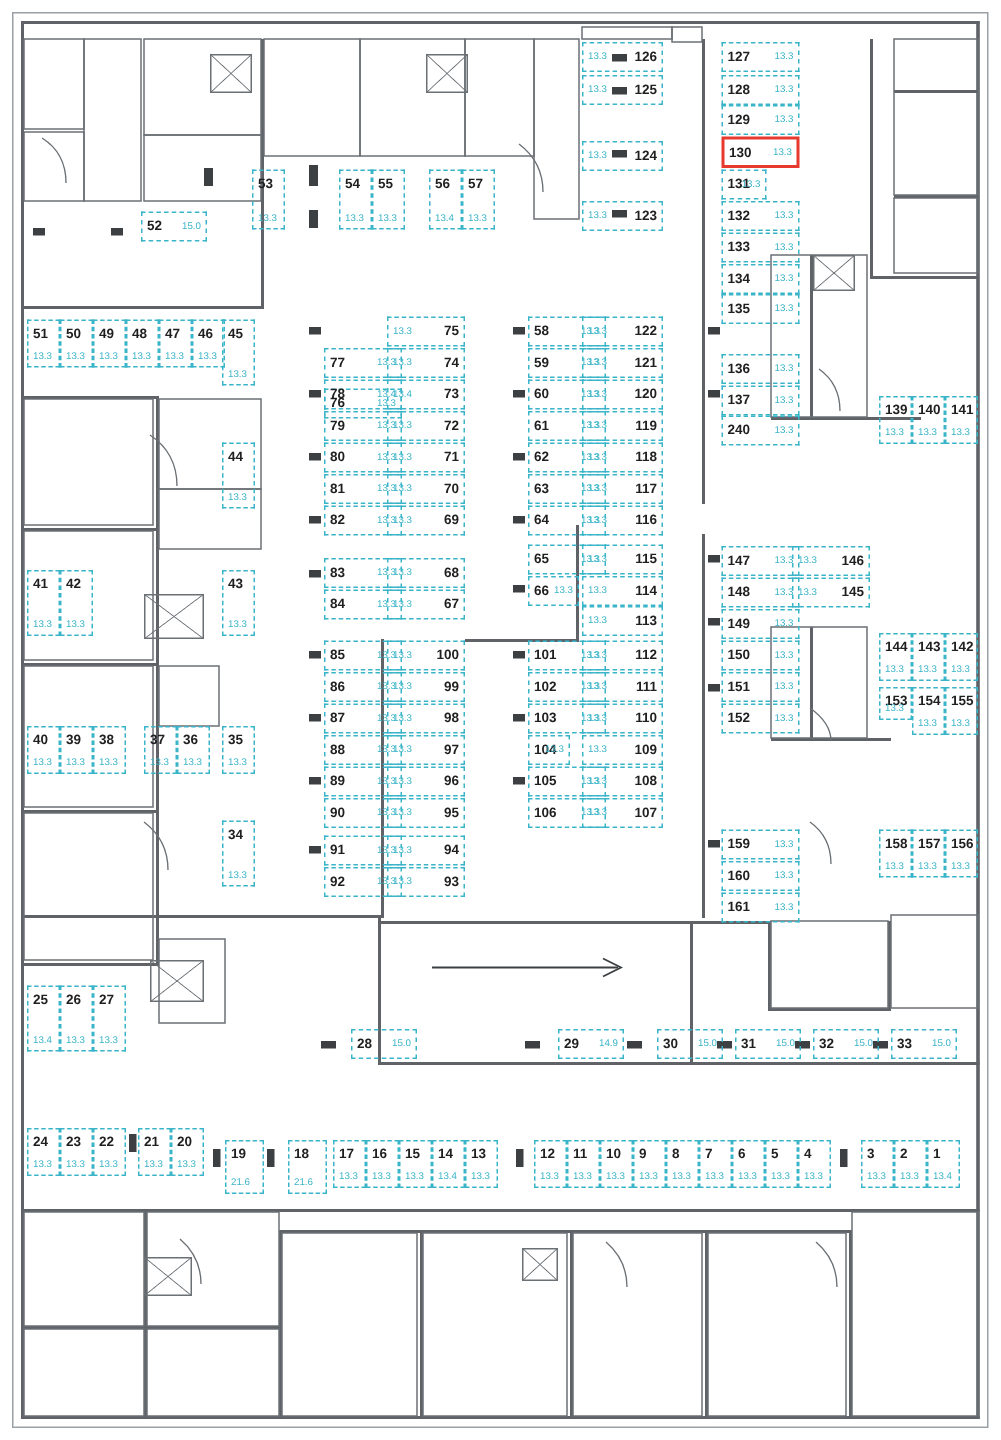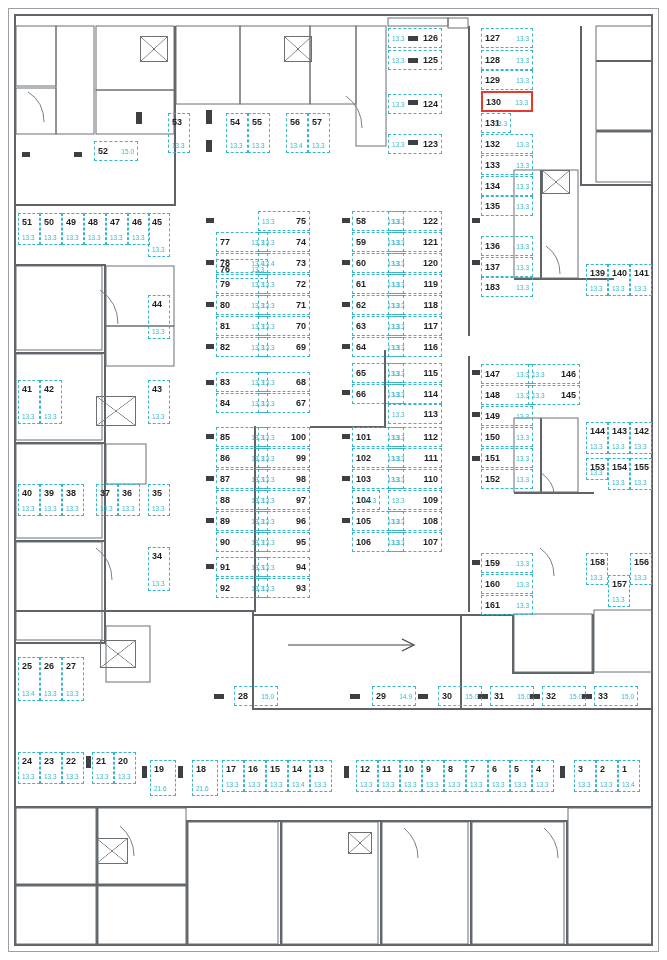--- a/index.html
+++ b/index.html
@@ -251,21 +251,21 @@
       </div>
       <div class="cell h-lr" style="left: 481px; top: 236px; width: 52px; height: 20px;">
         <span class="num">136</span>
         <span class="area">13.3</span>
       </div>
       <div class="cell h-lr" style="left: 481px; top: 257px; width: 52px; height: 20px;">
         <span class="num">137</span>
         <span class="area">13.3</span>
       </div>
       <div class="cell h-lr" style="left: 481px; top: 277px; width: 52px; height: 20px;">
-        <span class="num">183</span>
+        <span class="num">240</span>
         <span class="area">13.3</span>
       </div>
       <div class="cell v" style="left: 586px; top: 264px; width: 22px; height: 32px;">
         <span class="num">139</span>
         <span class="area">13.3</span>
       </div>
       <div class="cell v" style="left: 608px; top: 264px; width: 22px; height: 32px;">
         <span class="num">140</span>
         <span class="area">13.3</span>
       </div>
@@ -542,21 +542,21 @@
         <span class="area">13.3</span>
       </div>
       <div class="cell h-lr" style="left: 352px; top: 337px; width: 52px; height: 20px;">
         <span class="num">64</span>
         <span class="area">13.3</span>
       </div>
       <div class="cell h-lr" style="left: 352px; top: 363px; width: 52px; height: 20px;">
         <span class="num">65</span>
         <span class="area">13.3</span>
       </div>
-      <div class="cell h-lr" style="left: 352px; top: 384px; width: 52px; height: 20px;">
+      <div class="cell h-lr" style="left: 352px; top: 384px; width: 34px; height: 20px;">
         <span class="num">66</span>
         <span class="area">13.3</span>
       </div>
       <div class="cell h-lr" style="left: 352px; top: 427px; width: 52px; height: 20px;">
         <span class="num">101</span>
         <span class="area">13.3</span>
       </div>
       <div class="cell h-lr" style="left: 352px; top: 448px; width: 52px; height: 20px;">
         <span class="num">102</span>
         <span class="area">13.3</span>
@@ -706,21 +706,21 @@
         <span class="area">13.3</span>
       </div>
       <div class="cell v" style="left: 630px; top: 458px; width: 22px; height: 32px;">
         <span class="num">155</span>
         <span class="area">13.3</span>
       </div>
       <div class="cell v" style="left: 586px; top: 553px; width: 22px; height: 32px;">
         <span class="num">158</span>
         <span class="area">13.3</span>
       </div>
-      <div class="cell v" style="left: 608px; top: 553px; width: 22px; height: 32px; margin-top: 22px;">
+      <div class="cell v" style="left: 608px; top: 553px; width: 22px; height: 32px;">
         <span class="num">157</span>
         <span class="area">13.3</span>
       </div>
       <div class="cell v" style="left: 630px; top: 553px; width: 22px; height: 32px;">
         <span class="num">156</span>
         <span class="area">13.3</span>
       </div>
       <div class="cell h-lr" style="left: 234px; top: 686px; width: 44px; height: 20px;">
         <span class="num">28</span>
         <span class="area">15.0</span>

